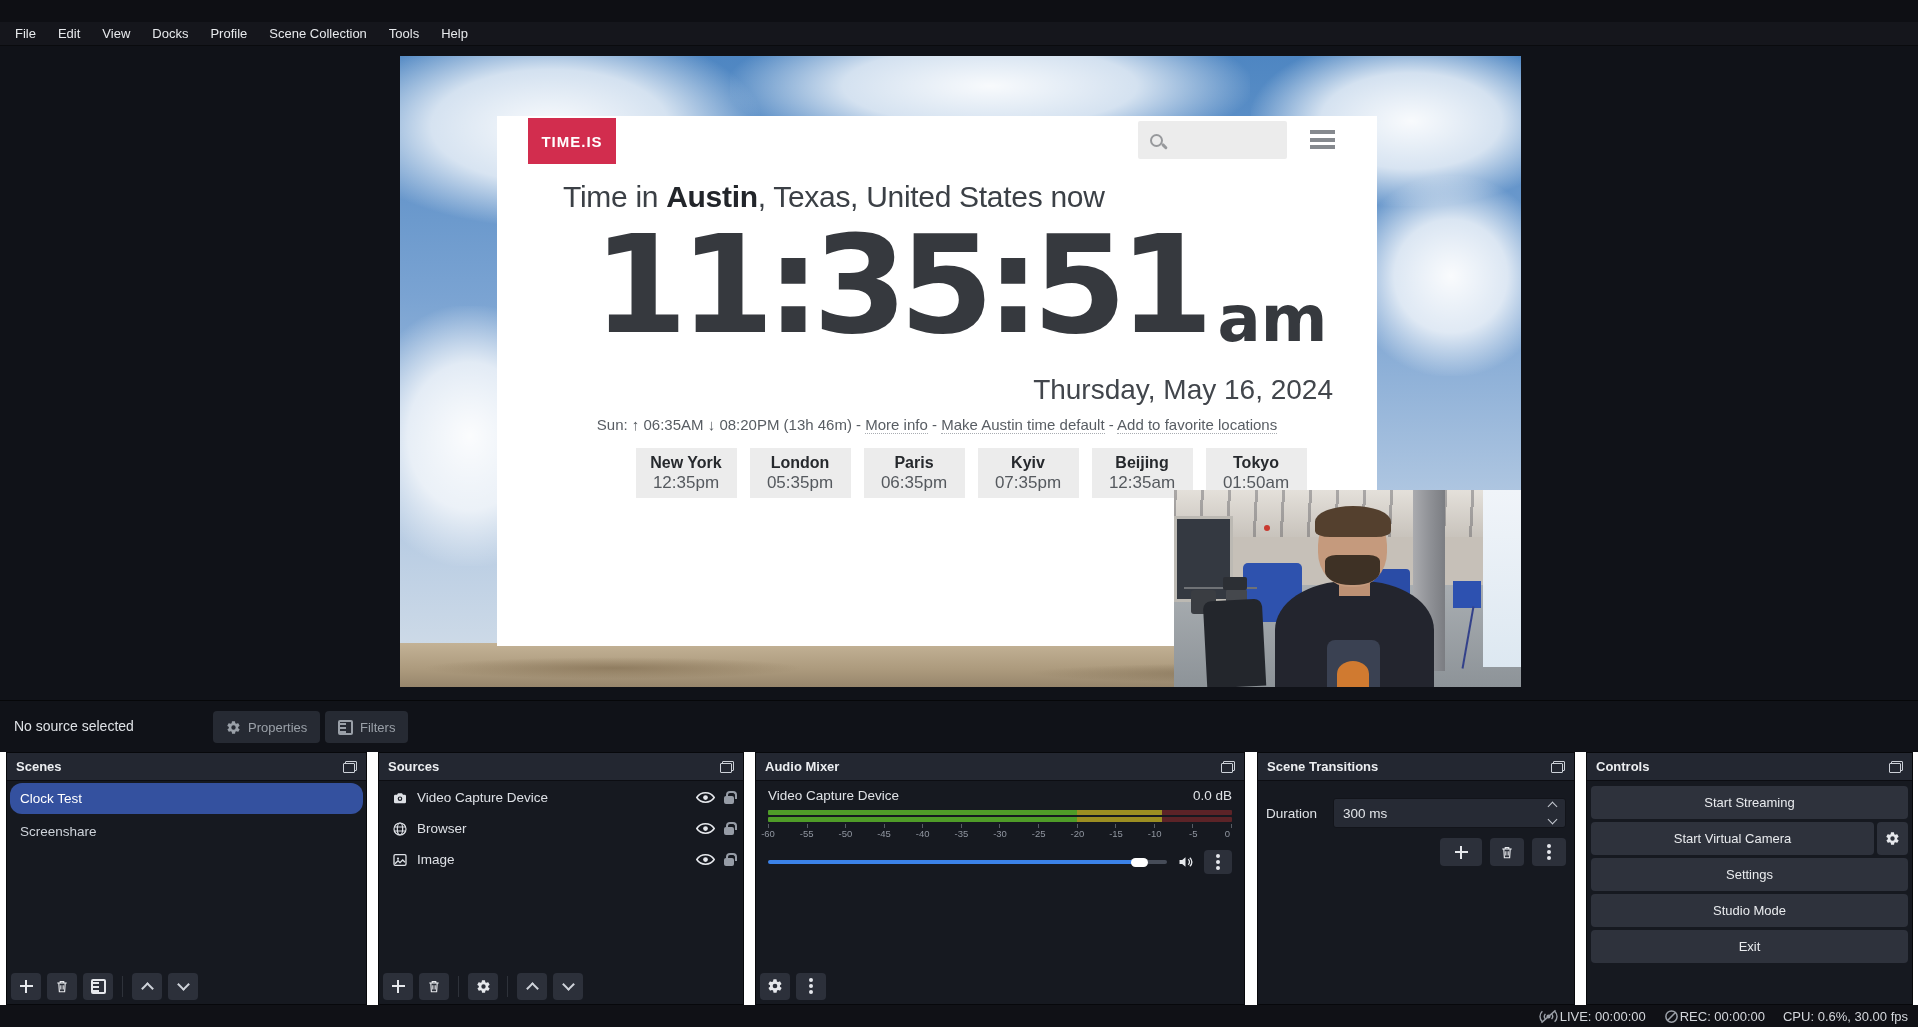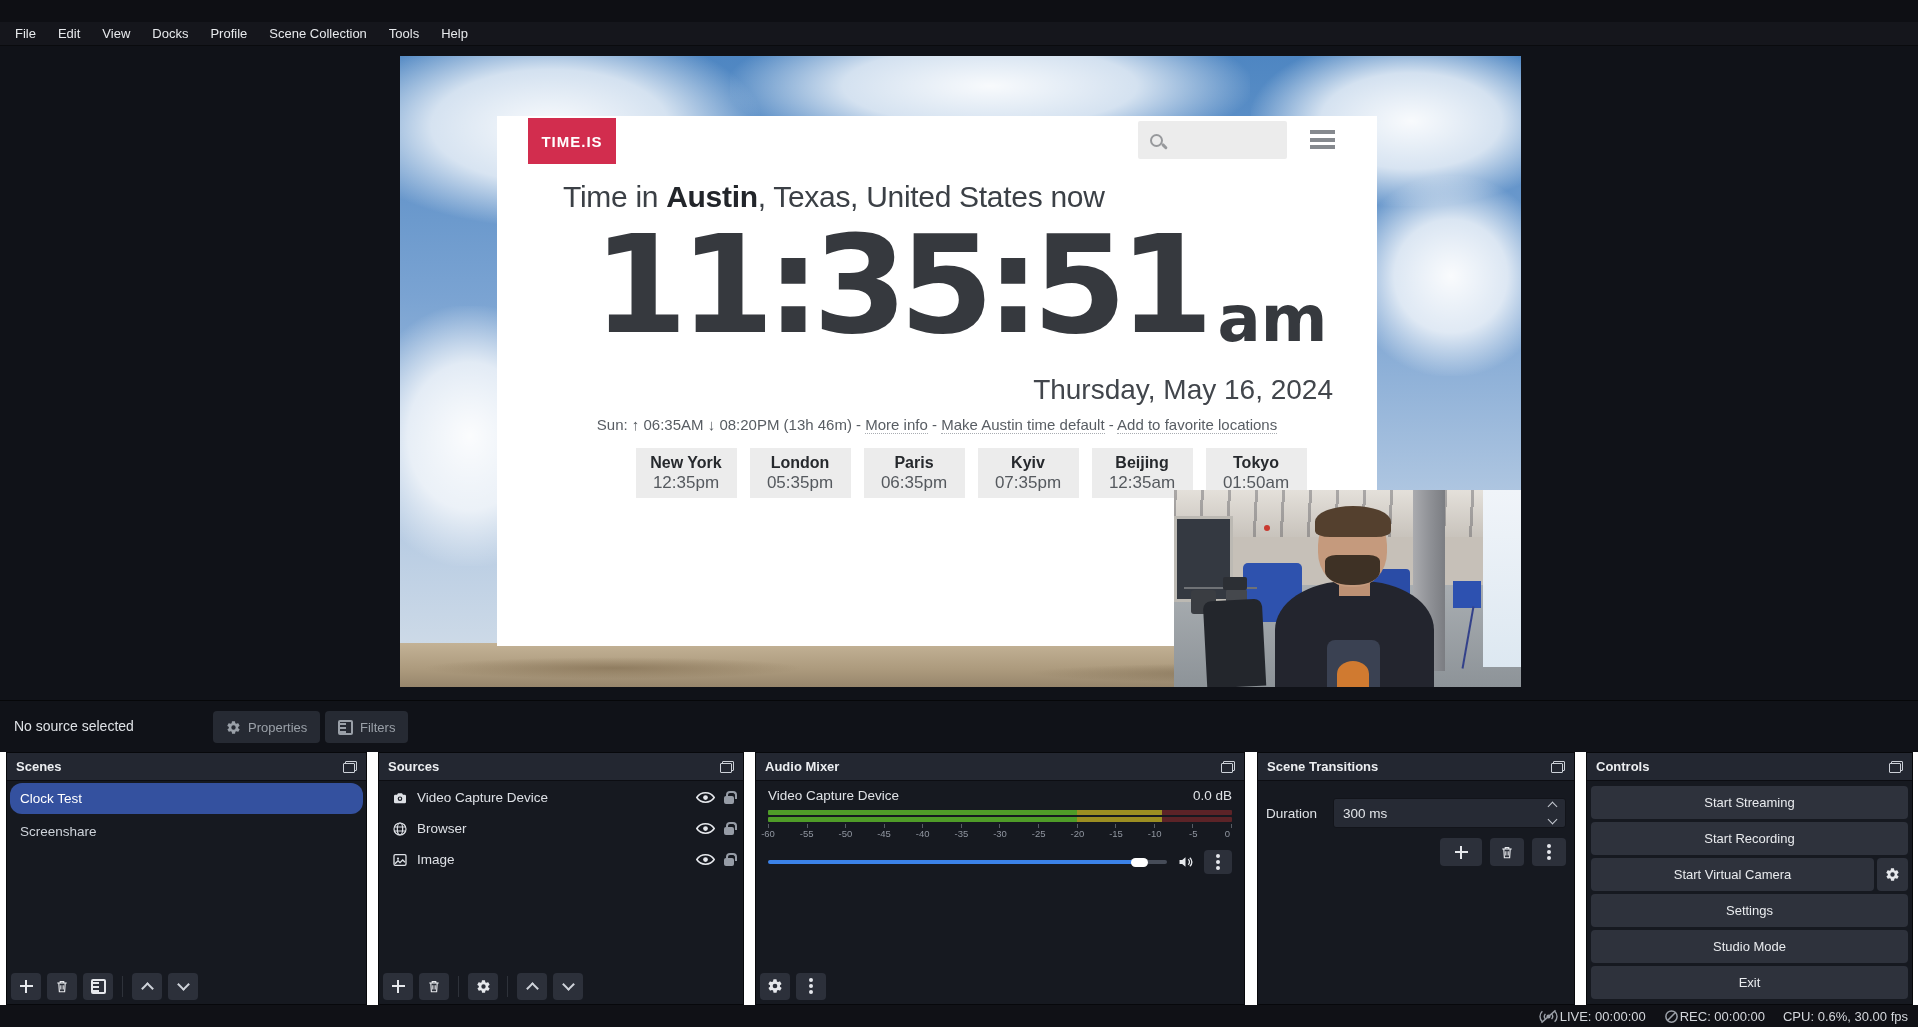--- a/index.html
+++ b/index.html
@@ -488,21 +488,20 @@
       </div>
     </div>
 
     <div class="panel p-controls">
       <div class="phead">
         <span class="ptitle">Controls</span>
         <span class="pop"></span>
       </div>
       <div class="ctlbody">
         <div class="ctl-btn">Start Streaming</div>
-        <div class="ctl-btn">Start Recording</div>
         <div class="vrow">
           <div class="ctl-btn">Start Virtual Camera</div>
           <div class="vgear">
               <svg class="svg-i" width="15" height="15" viewBox="0 0 24 24">
                 <path fill="currentColor" d="M19.4 13c.04-.33.06-.66.06-1s-.02-.67-.06-1l2.1-1.6c.2-.15.25-.42.13-.64l-2-3.46c-.12-.22-.38-.3-.6-.22l-2.5 1a7.3 7.3 0 0 0-1.7-1l-.4-2.6a.5.5 0 0 0-.5-.42h-4a.5.5 0 0 0-.5.42l-.4 2.6c-.6.26-1.17.6-1.7 1l-2.5-1a.5.5 0 0 0-.6.22l-2 3.46c-.12.22-.07.5.13.64L4.6 11c-.04.33-.06.66-.06 1s.02.67.06 1l-2.1 1.6c-.2.15-.25.42-.13.64l2 3.46c.12.22.38.3.6.22l2.5-1c.53.4 1.1.74 1.7 1l.4 2.6c.04.24.25.42.5.42h4c.25 0 .46-.18.5-.42l.4-2.6c.6-.26 1.17-.6 1.7-1l2.5 1c.22.08.48 0 .6-.22l2-3.46a.5.5 0 0 0-.13-.64L19.4 13zM12 15.5a3.5 3.5 0 1 1 0-7 3.5 3.5 0 0 1 0 7z"></path>
               </svg>
             </div>
         </div>
         <div class="ctl-btn">Settings</div>
         <div class="ctl-btn">Studio Mode</div>

